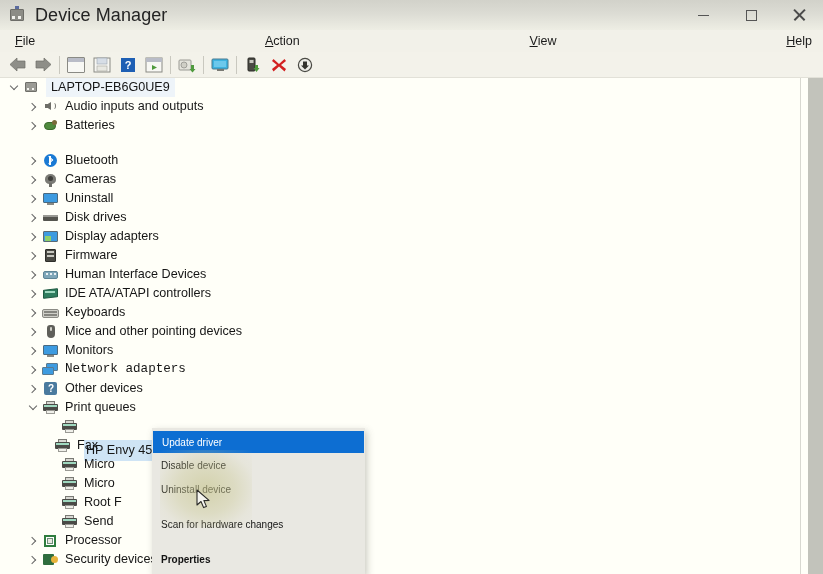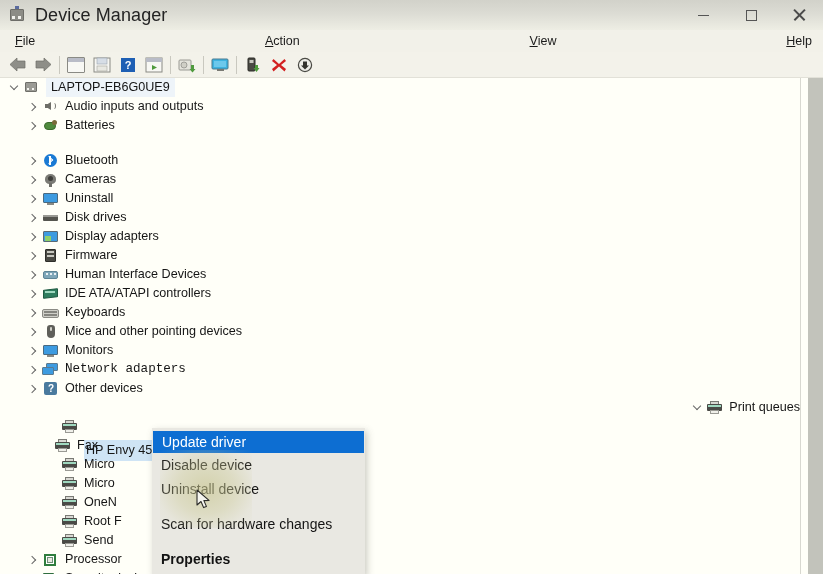--- a/index.html
+++ b/index.html
@@ -284,21 +284,21 @@
     width: 213px;
     background: #e9e8e2;
     box-shadow: 2px 3px 7px rgba(80,80,70,0.30);
     padding: 3px 0 4px 0;
     z-index: 20;
   }
   .ctxitem {
     height: 24px;
     display: flex; align-items: center;
     padding-left: 9px;
-    font-size: 14px; color: #131313;
+    font-size: 10px; color: #131313;
     white-space: nowrap;
   }
   .ctxitem.hl {
     background: #0d6ed2;
     color: #ffffff;
     margin: 0 1px;
     height: 22px;
   }
   .ctxitem.bold { font-weight: bold; }
   .ctxgap { height: 11px; }
@@ -573,21 +573,21 @@
 
     <div class="row" style="padding-left:24px;">
       <span class="chev right"></span>
       <span class="ico ic-other">
           <span class="b"></span>
           <span class="q">?</span>
         </span>
       <span class="label">Other devices</span>
     </div>
 
-    <div class="row" style="padding-left:24px;justify-content:flex-end;">
+    <div class="row" style="padding-left:24px;">
       <span class="chev down"></span>
       <span class="ico ic-print">
           <span class="t"></span>
           <span class="b"></span>
           <span class="g"></span>
           <span class="p"></span>
         </span>
       <span class="label">Print queues</span>
     </div>
 
@@ -628,30 +628,20 @@
       <span class="chev none"></span>
       <span class="ico ic-print">
           <span class="t"></span>
           <span class="b"></span>
           <span class="g"></span>
           <span class="p"></span>
         </span>
       <span class="label">Micro</span>
     </div>
 
-    <div class="row" style="padding-left:43px;">
-      <span class="chev none"></span>
-      <span class="ico ic-print">
-          <span class="t"></span>
-          <span class="b"></span>
-          <span class="g"></span>
-          <span class="p"></span>
-        </span>
-      <span class="label">OneN</span>
-    </div>
 
     <div class="row" style="padding-left:43px;">
       <span class="chev none"></span>
       <span class="ico ic-print">
           <span class="t"></span>
           <span class="b"></span>
           <span class="g"></span>
           <span class="p"></span>
         </span>
       <span class="label">Root F</span>

